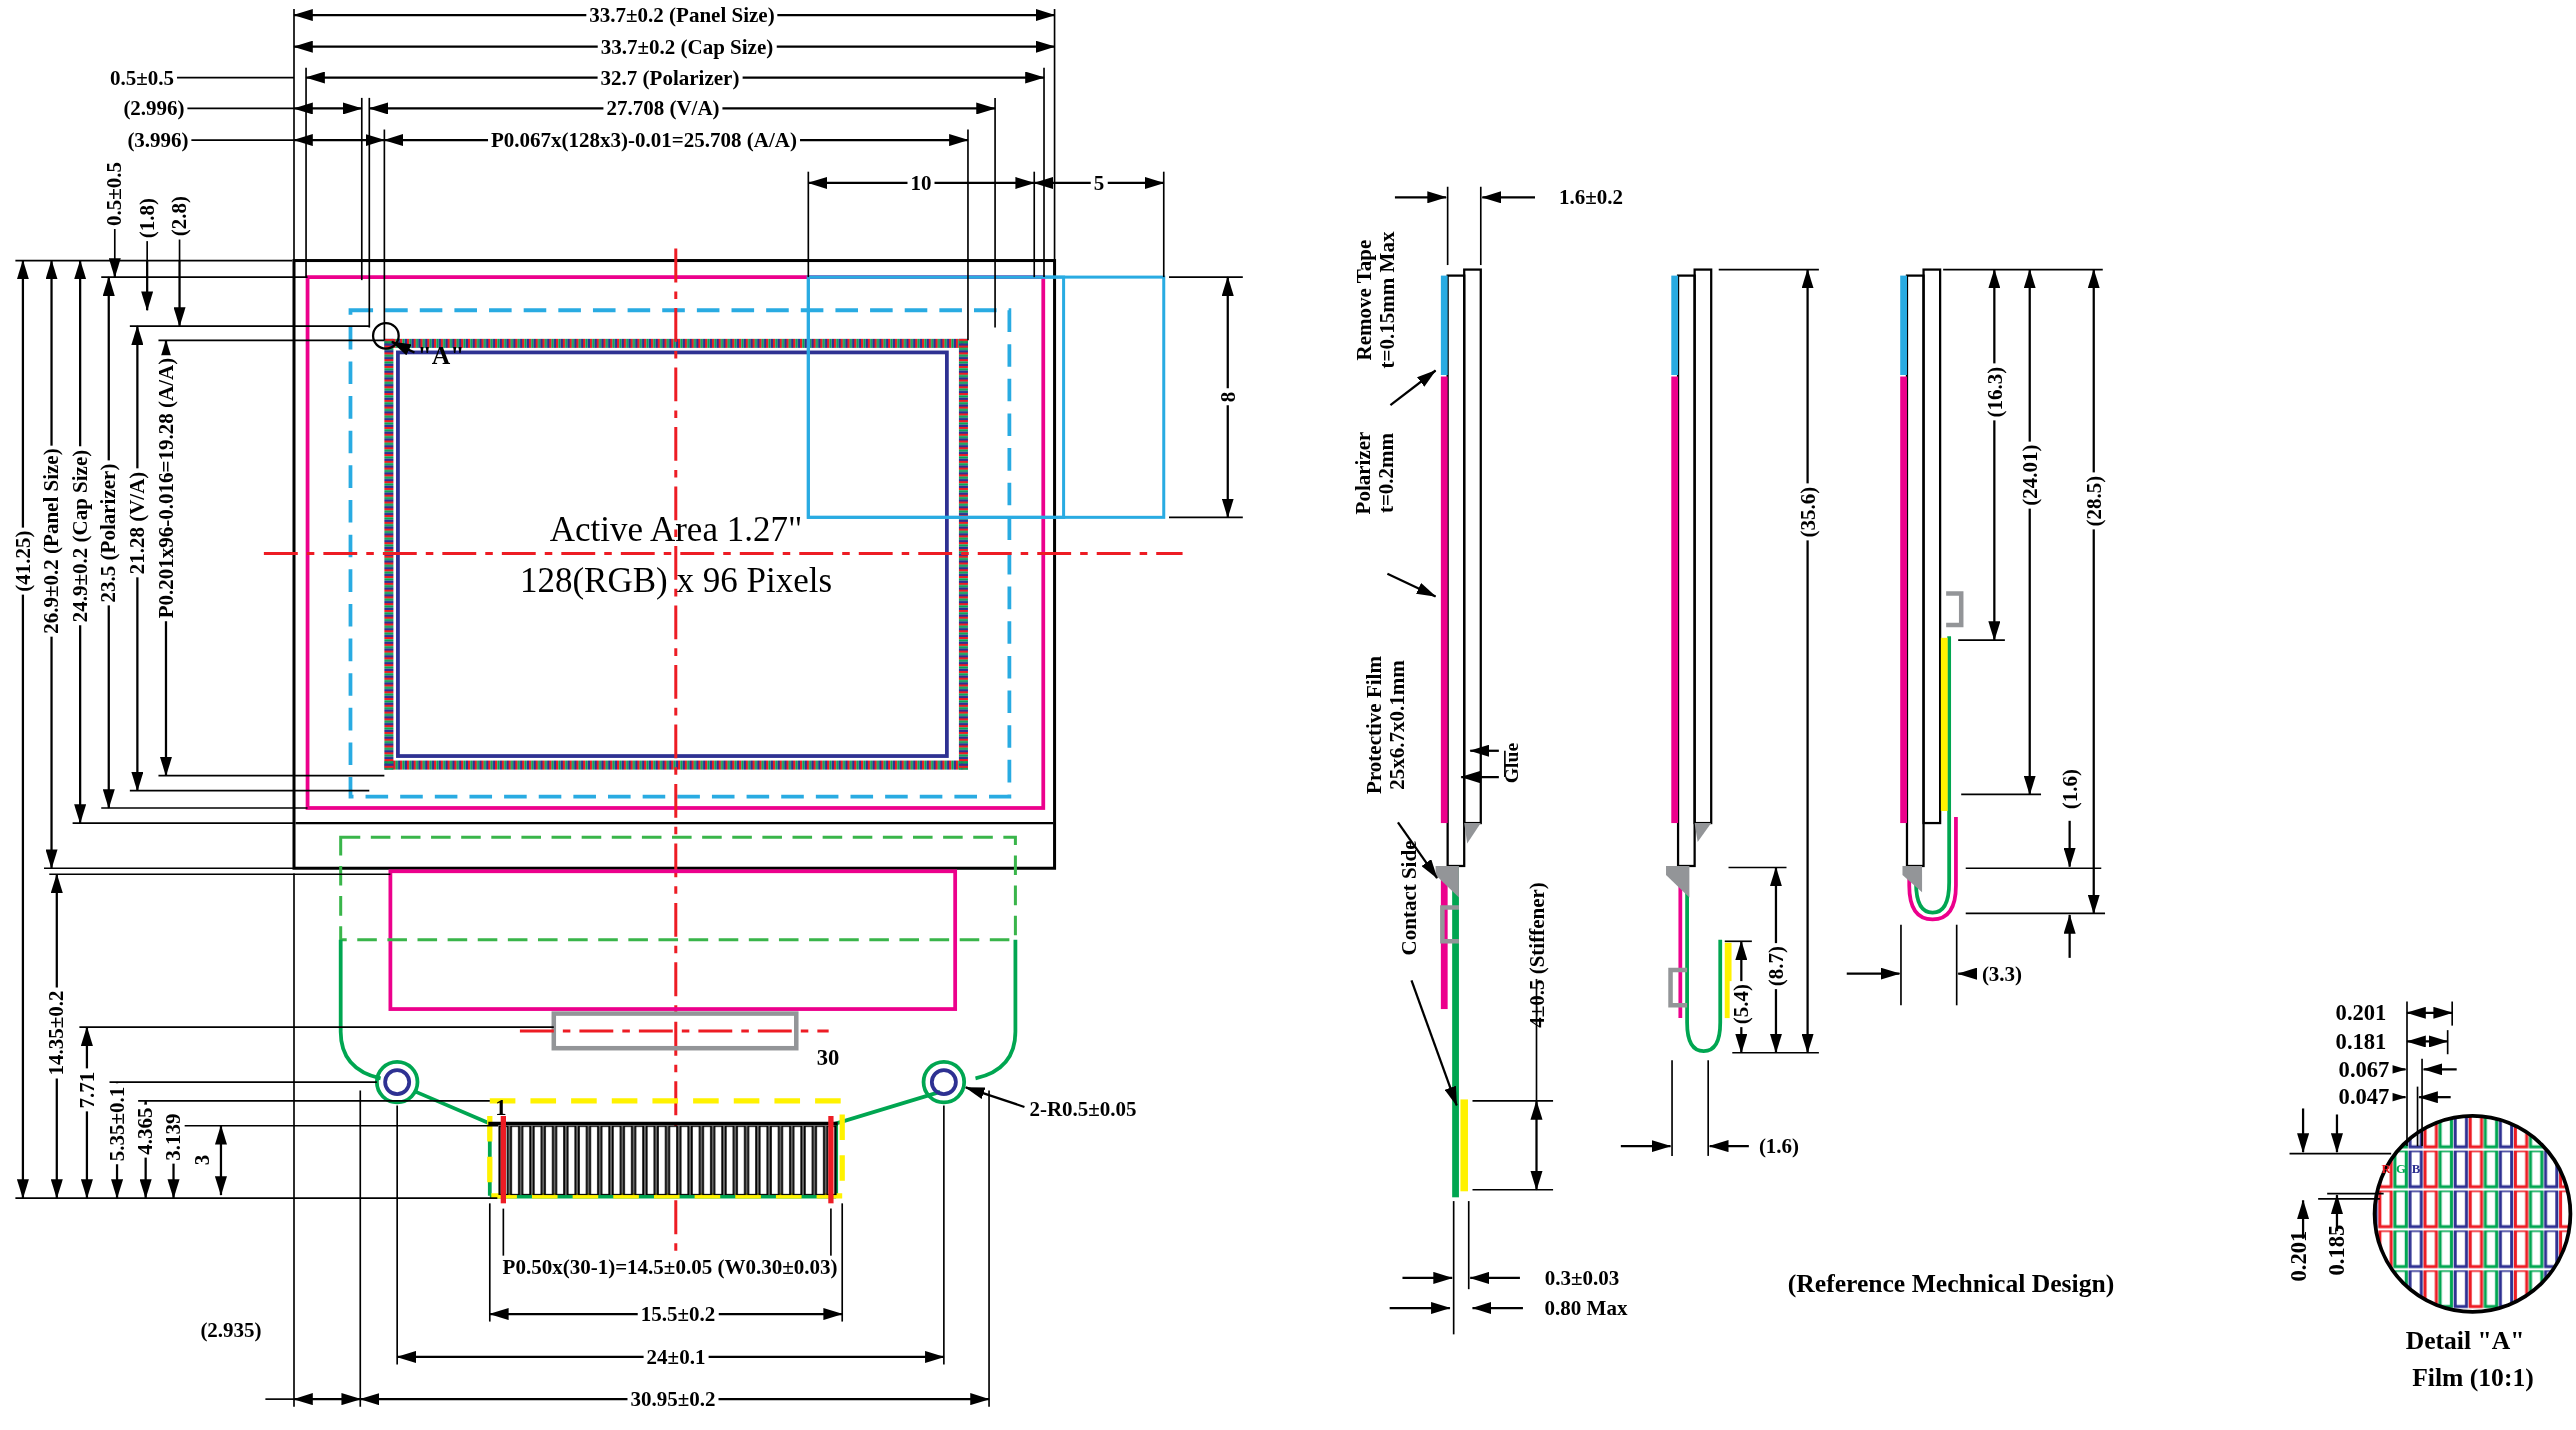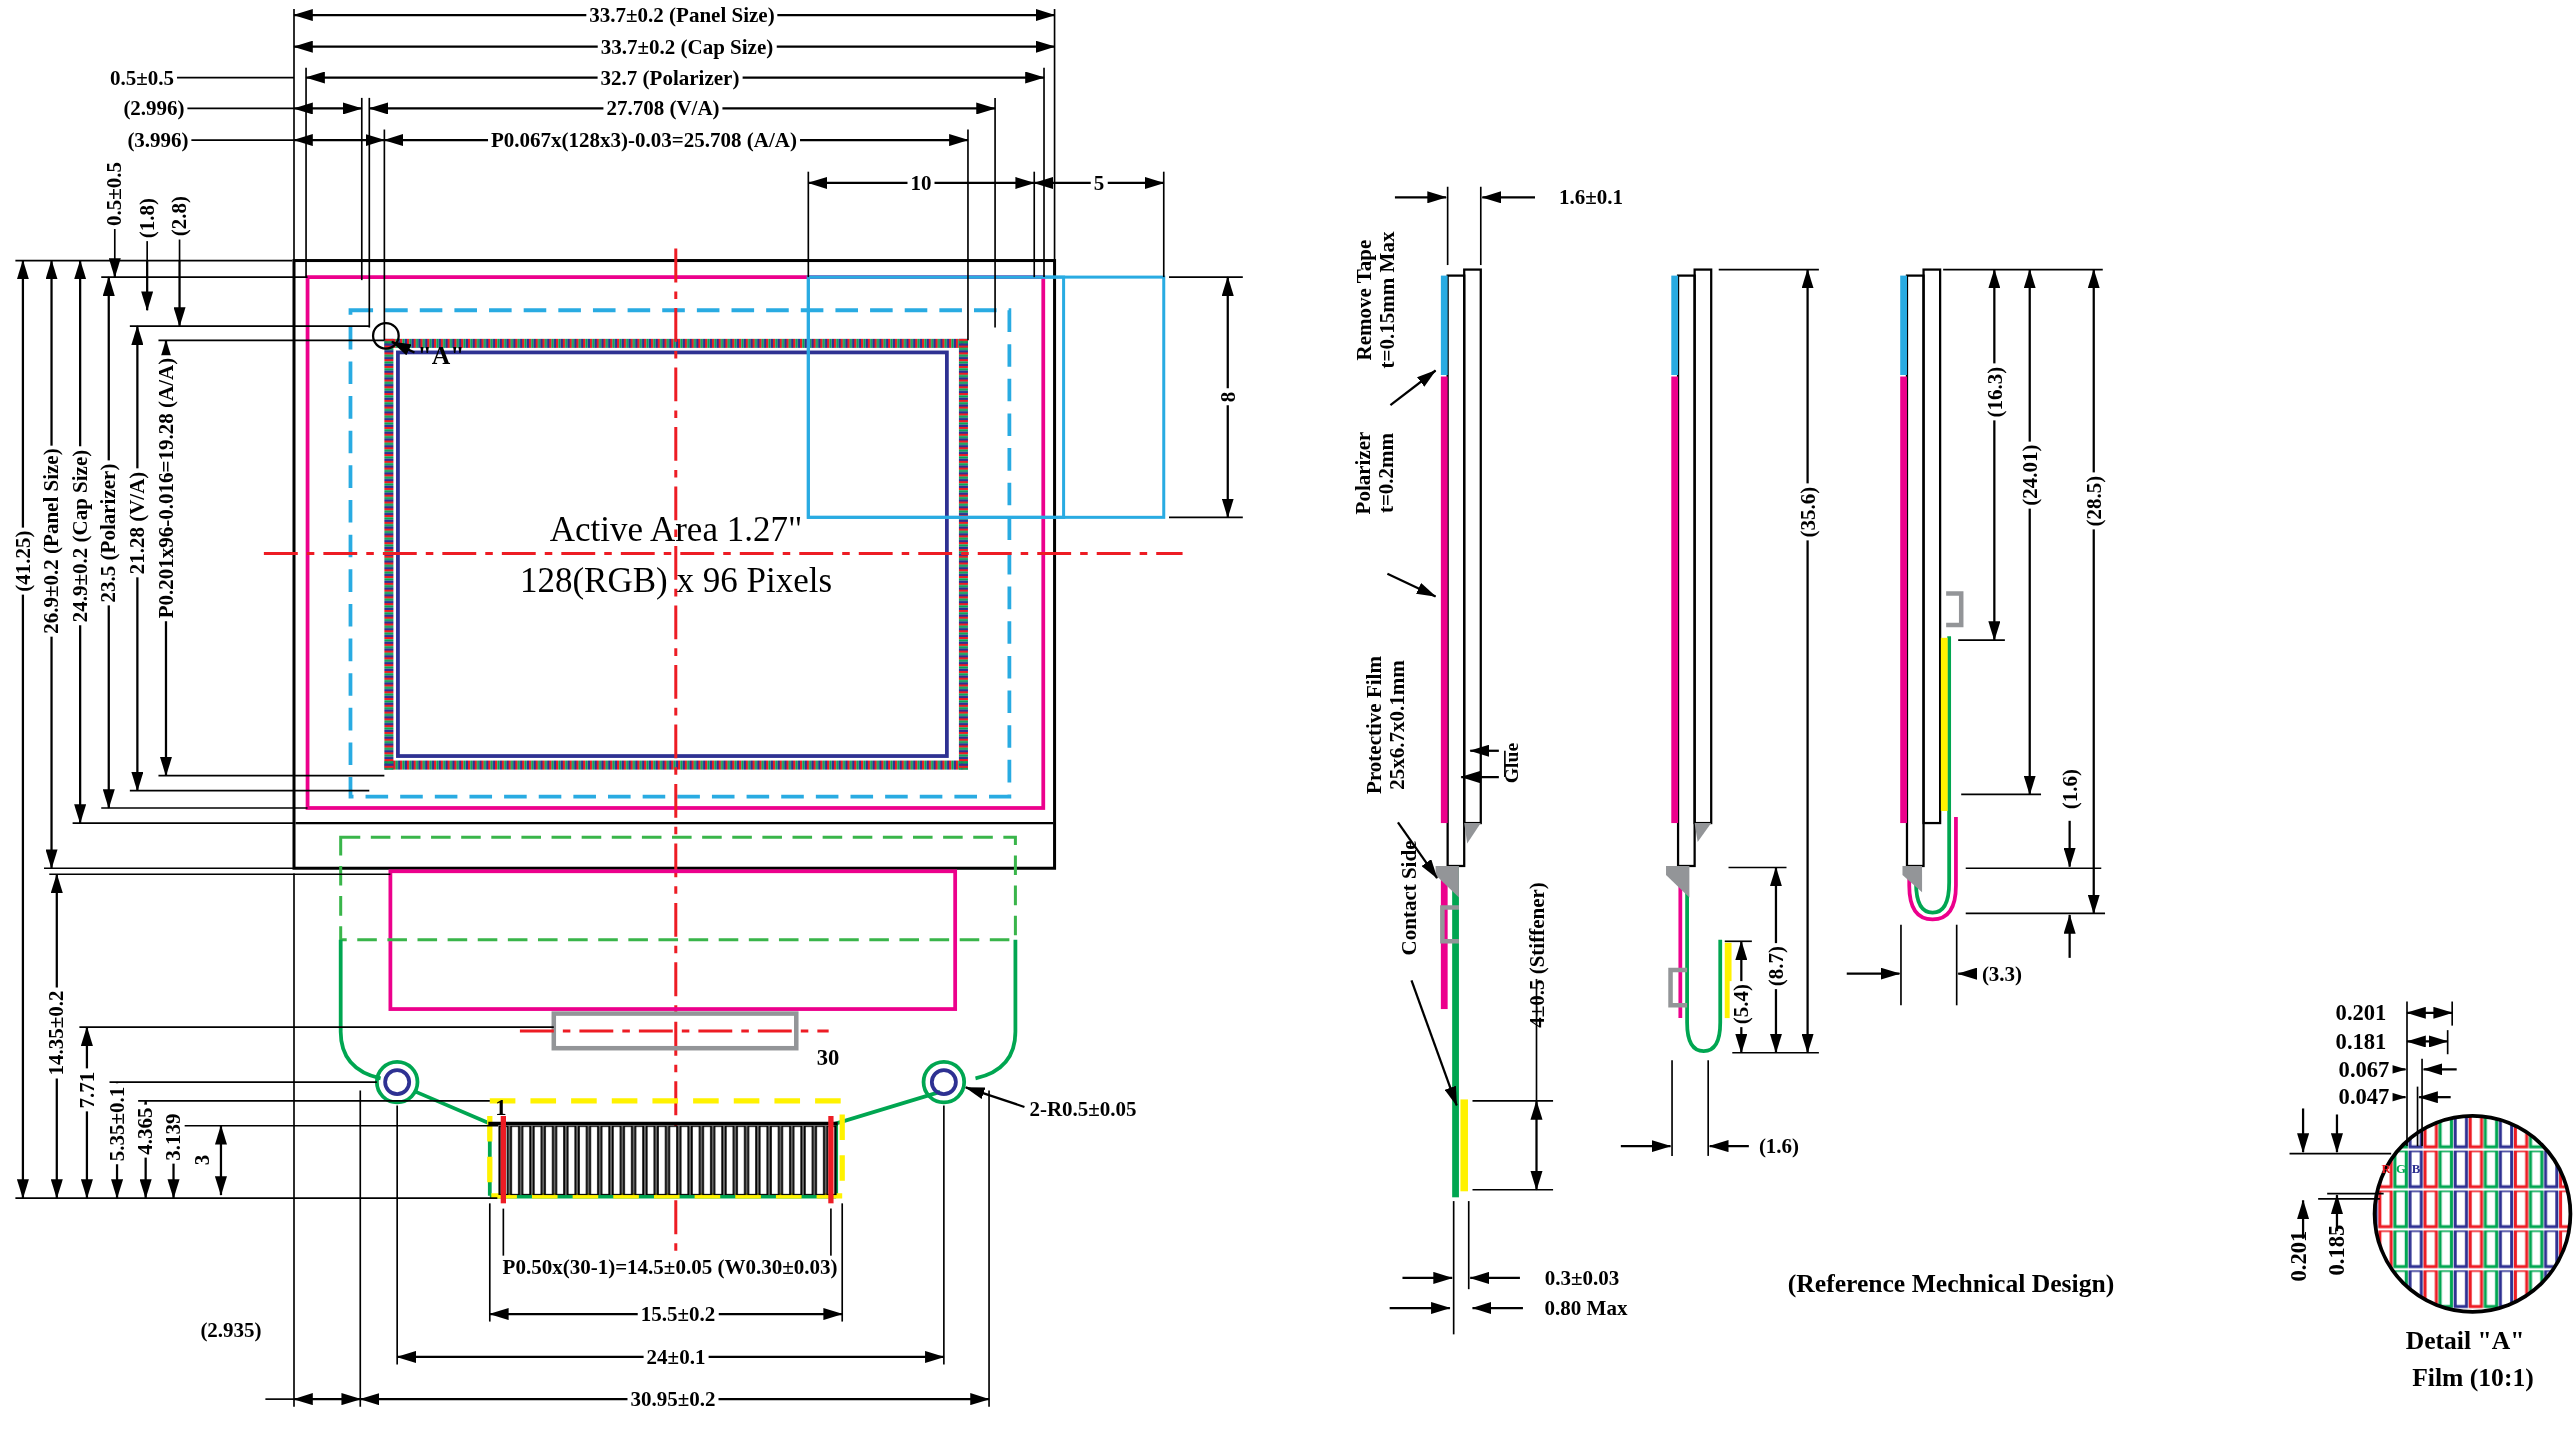--- a/index.html
+++ b/index.html
@@ -326,21 +326,21 @@
   <line x1="3103" y1="1587" x2="3103" y2="1635" marker-start="url(#ah)" class="k3"></line>
   <line x1="3058" y1="1472" x2="3058" y2="1530" class="de"></line>
   <line x1="3058" y1="1594" x2="3058" y2="1645" marker-start="url(#ah)" class="k3"></line>
 </g>
 </svg>
 
 <div class="lbl" style="left:682px;top:15px">33.7±0.2 (Panel Size)</div>
 <div class="lbl" style="left:687px;top:47px">33.7±0.2 (Cap Size)</div>
 <div class="lbl" style="left:670px;top:78px">32.7 (Polarizer)</div>
 <div class="lbl" style="left:663px;top:108px">27.708 (V/A)</div>
-<div class="lbl" style="left:644px;top:140px">P0.067x(128x3)-0.03=25.708 (A/A)</div>
+<div class="lbl" style="left:644px;top:140px">P0.067x(128x3)-0.01=25.708 (A/A)</div>
 <div class="lbl" style="left:142px;top:78px">0.5±0.5</div>
 <div class="lbl" style="left:154px;top:108px">(2.996)</div>
 <div class="lbl" style="left:158px;top:140px">(3.996)</div>
 
 <div class="lbl" style="left:921px;top:183px">10</div>
 <div class="lbl" style="left:1099px;top:183px">5</div>
 <div class="lbl rot" style="left:1228px;top:397px">8</div>
 
 <div class="lbl rot" style="left:22.6px;top:561px">(41.25)</div>
 <div class="lbl rot" style="left:51px;top:541px">26.9±0.2 (Panel Size)</div>
@@ -365,21 +365,21 @@
 
 <div class="lbl" style="left:670px;top:1267px">P0.50x(30-1)=14.5±0.05 (W0.30±0.03)</div>
 <div class="lbl" style="left:678px;top:1314px">15.5±0.2</div>
 <div class="lbl" style="left:676px;top:1357px">24±0.1</div>
 <div class="lbl" style="left:673px;top:1399px">30.95±0.2</div>
 <div class="lbl" style="left:231px;top:1330px">(2.935)</div>
 <div class="lbl" style="left:1083px;top:1109px">2-R0.5±0.05</div>
 <div class="lbl t30 nobg" style="left:501px;top:1108px">1</div>
 <div class="lbl t30 nobg" style="left:828px;top:1058px">30</div>
 
-<div class="lbl" style="left:1591px;top:197px">1.6±0.1</div>
+<div class="lbl" style="left:1591px;top:197px">1.6±0.2</div>
 <div class="lbl rot nobg" style="left:1376px;top:300px">
   <div>Remove Tape</div>
   <div>t=0.15mm Max</div>
 </div>
 <div class="lbl rot nobg" style="left:1375px;top:473px">
   <div>Polarizer</div>
   <div>t=0.2mm</div>
 </div>
 <div class="lbl rot nobg" style="left:1386px;top:725px">
   <div>Protective Film</div>

